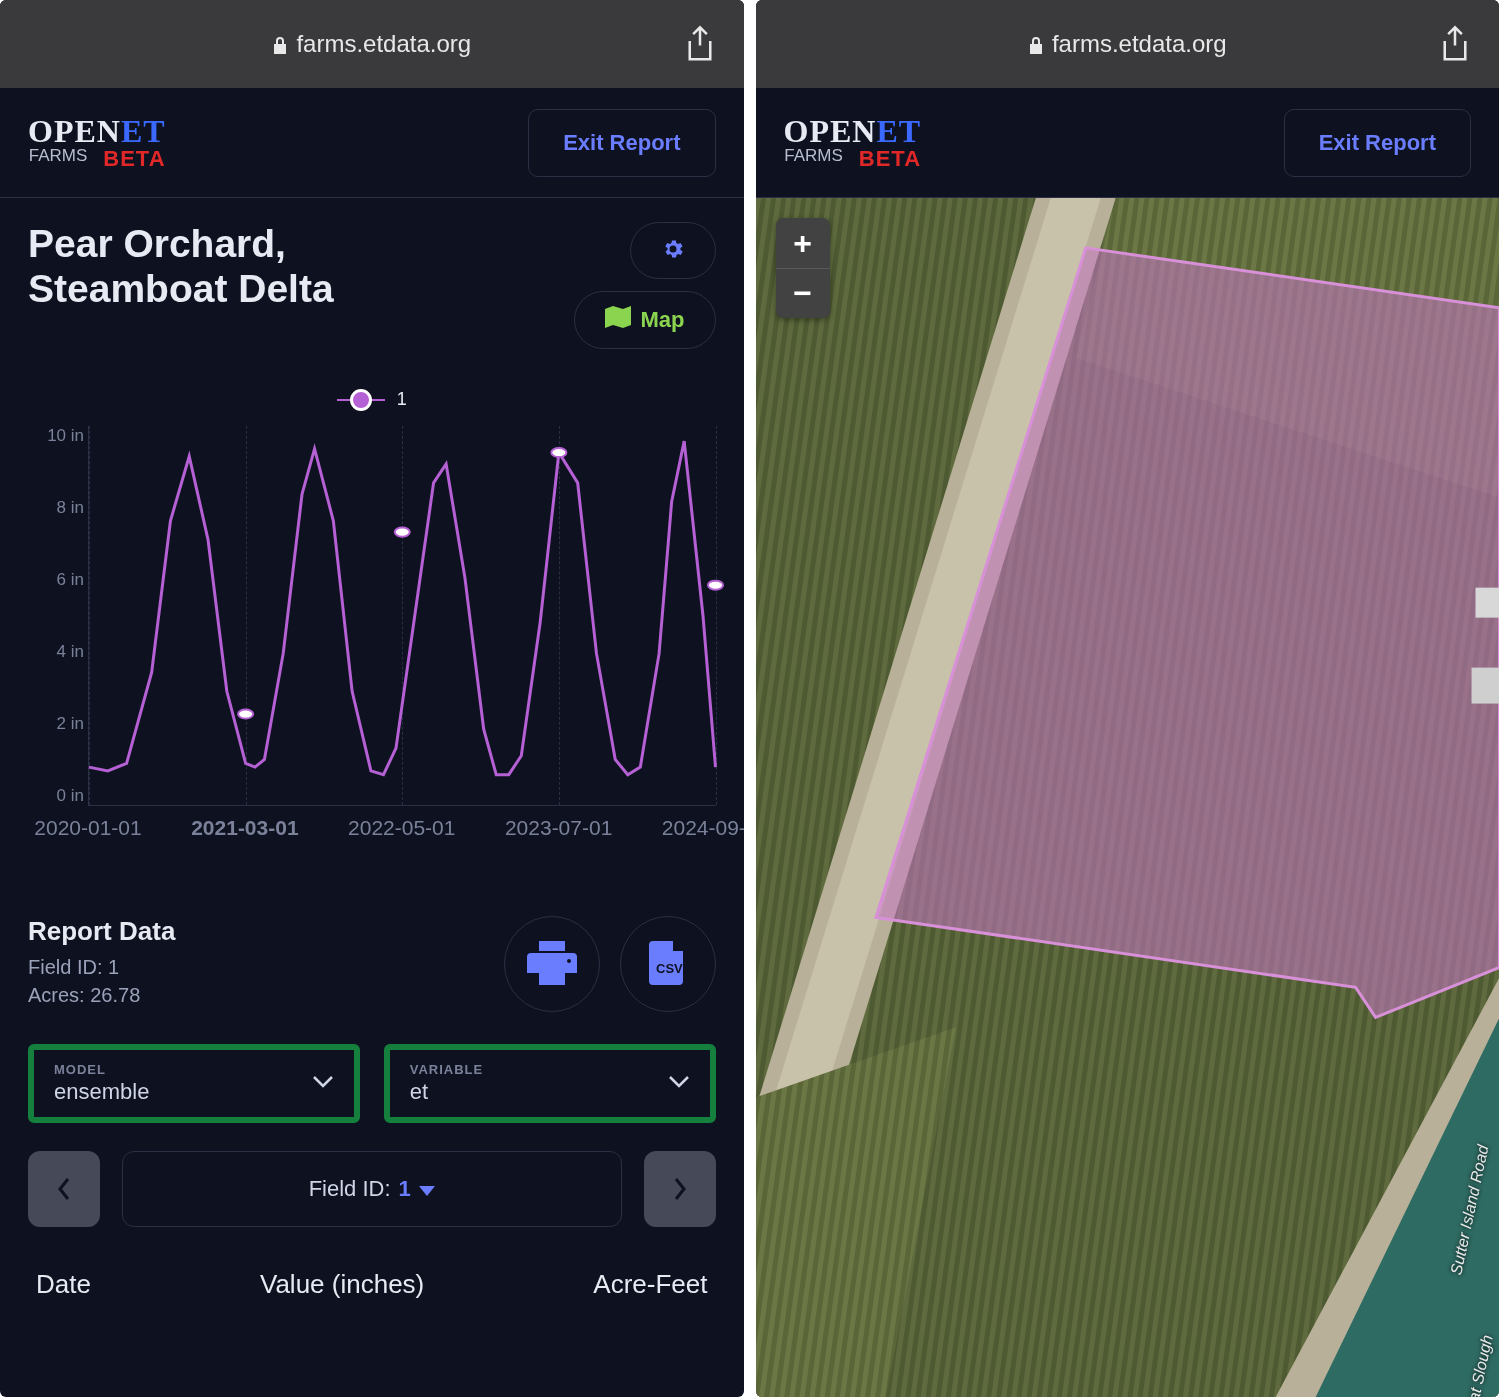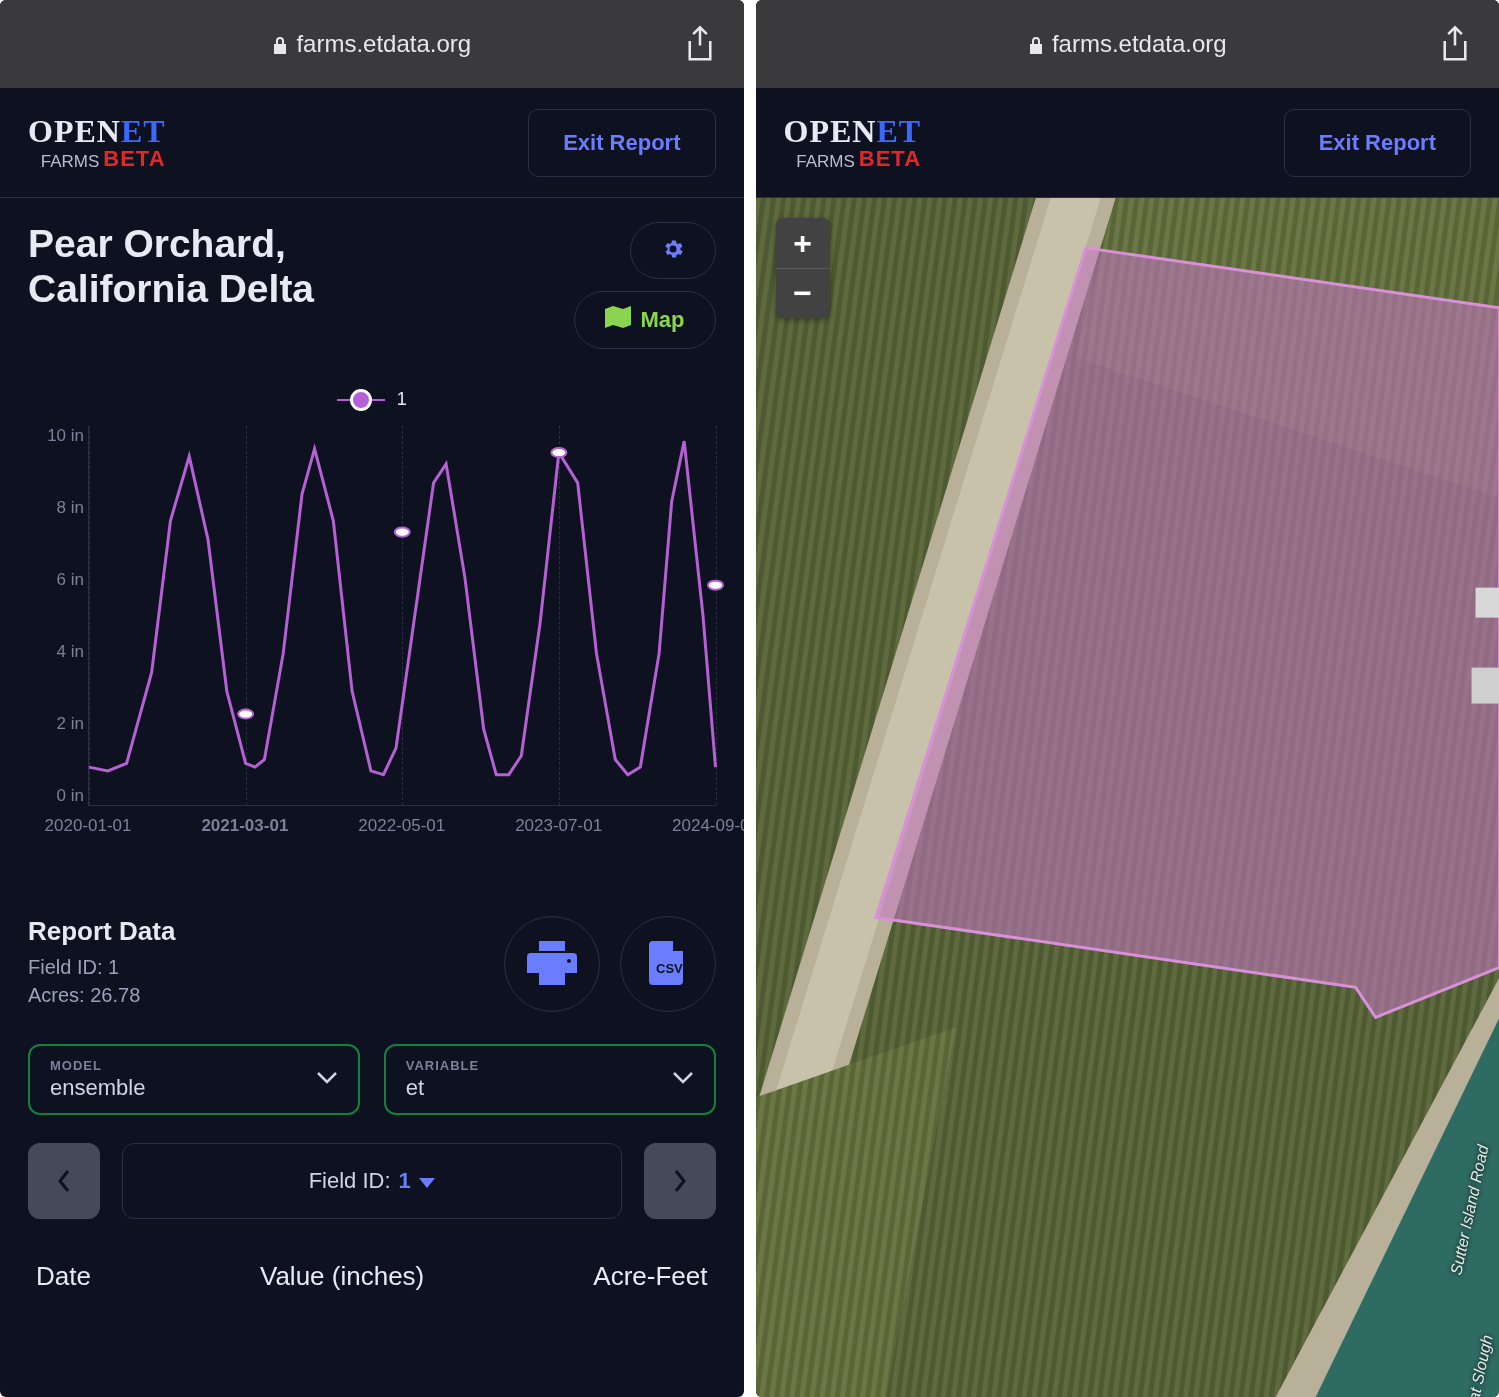--- a/index.html
+++ b/index.html
@@ -14,21 +14,21 @@
   .lock-icon svg { width: 100%; height: 100%; fill: #e8e8e8; }
   .share-icon { width: 32px; height: 40px; display: flex; align-items: center; justify-content: center; }
   .share-icon svg { stroke: #e8e8e8; fill: none; stroke-width: 2.2; }
 
   
   .app-header { height: 110px; background: #0e1220; border-bottom: 1px solid #2a2f44; display: flex; align-items: center; justify-content: space-between; padding: 0 28px; }
   .logo-block { display: flex; flex-direction: column; align-items: center; }
   .logo-main { font-size: 32px; font-weight: 800; letter-spacing: 1px; color: #e7eaf3; font-family: Liberation Serif, serif; }
   .logo-main .et { color: #3b68ff; }
   .logo-o { display:inline-block; position:relative; }
-  .logo-sub { font-size: 17px; color: #b8bed1; display: flex; align-items: flex-end; gap: 4px; margin-top: -4px; align-self: flex-end; }
+  .logo-sub { font-size: 17px; color: #b8bed1; display: flex; align-items: flex-start; gap: 16px; margin-top: -4px; align-self: flex-end; }
   .logo-beta { color: #e02828; font-weight: 800; font-size: 22px; letter-spacing: 1px; }
   .exit-btn { border: 1px solid #2a2f44; background: transparent; color: #6b7dff; font-size: 22px; font-weight: 700; padding: 20px 34px; border-radius: 10px; cursor: pointer; }
 
   
   .report-body { flex: 1; padding: 24px 28px 0 28px; color: #e7eaf3; overflow: hidden; }
   .title-row { display: flex; justify-content: space-between; align-items: flex-start; }
   .page-title { font-size: 39px; font-weight: 700; line-height: 1.15; max-width: 400px; }
   .title-buttons { display: flex; flex-direction: column; gap: 12px; align-items: flex-end; }
   .pill-btn { border: 1px solid #2a2f44; background: transparent; border-radius: 40px; padding: 14px 30px; display: flex; align-items: center; gap: 10px; cursor: pointer; }
   .gear-icon svg { width: 24px; height: 24px; fill: #6b7dff; }
@@ -38,38 +38,38 @@
   
   .chart-wrap { margin-top: 40px; }
   .legend { display: flex; justify-content: center; align-items: center; gap: 12px; color: #e7eaf3; font-size: 18px; margin-bottom: 16px; }
   .legend-swatch { width: 48px; height: 2px; background: #b560d4; position: relative; }
   .legend-swatch::after { content:""; position:absolute; left:50%; top:50%; width:16px; height:16px; background:#b560d4; border:3px solid #fff; border-radius:50%; transform:translate(-50%,-50%); }
   .chart-area { position: relative; height: 420px; }
   .y-axis { position: absolute; left: 4px; top: 0; bottom: 40px; width: 60px; display: flex; flex-direction: column; justify-content: space-between; color: #7a8199; font-size: 17px; text-align: right; }
   .y-axis div { padding-right: 8px; }
   .plot { position: absolute; left: 60px; right: 0; top: 0; bottom: 40px; border-left: 1px solid #2a2f44; border-bottom: 1px solid #2a2f44; }
   .grid-v { position:absolute; top:0; bottom:0; width:0; border-left:1px dashed #2a2f44; }
-  .x-axis { position:absolute; left:60px; right:0; bottom:0; height:36px; color:#7a8199; font-size:17px;margin-top:12px; }
+  .x-axis { position:absolute; left:60px; right:0; bottom:0; height:36px; color:#7a8199; font-size:21px;margin-top:12px; }
   .x-tick { position:absolute; transform:translateX(-50%); white-space:nowrap; }
   svg.series { position:absolute; left:0; top:0; width:100%; height:100%; overflow:visible; }
   .series path { stroke:#b560d4; stroke-width:3; fill:none; }
   .series circle { fill:#fff; stroke:#b560d4; stroke-width:2; }
 
   
   .report-data { margin-top: 70px; display:flex; justify-content:space-between; align-items:flex-start; }
   .rd-left { }
   .rd-title { font-size: 26px; font-weight: 700; }
   .rd-sub { color:#9aa1b8; font-size: 20px; margin-top: 6px; line-height:1.4; }
   .rd-buttons { display:flex; gap:20px; }
   .round-btn { width:96px; height:96px; border:1px solid #2a2f44; border-radius:60px; background:transparent; display:flex; align-items:center; justify-content:center; cursor:pointer; }
   .round-btn svg { width:50px; height:44px; fill:#6b7dff; }
 
   
   .selects-row { margin-top: 32px; display:flex; gap:24px; }
-  .select-card { flex:1; border:2px solid #15803d; border-radius:12px; padding:12px 20px; display:flex; align-items:center; justify-content:space-between; cursor:pointer; }
+  .select-card { flex:1; border:6px solid #15803d; border-radius:6px; padding:12px 20px; display:flex; align-items:center; justify-content:space-between; cursor:pointer; }
   .select-labels { display:flex; flex-direction:column; }
   .select-hint { color:#7a8199; font-size:13px; letter-spacing:1px; font-weight:700; }
   .select-val { color:#cfd4e6; font-size:22px; margin-top:2px; }
   .chev { color:#cfd4e6; }
   .chev svg { width:22px; height:14px; stroke:#cfd4e6; fill:none; stroke-width:2.5; }
 
   
   .nav-row { margin-top:28px; display:flex; align-items:stretch; gap:22px; }
   .nav-arrow { width:72px; background:#464a58; border:none; border-radius:12px; color:#0e1220; font-size:22px; cursor:pointer; display:flex; align-items:center; justify-content:center; }
   .nav-arrow svg { width:16px; height:24px; stroke:#0e1220; fill:none; stroke-width:3; }
@@ -121,21 +121,21 @@
         <div class="logo-sub">
           <span>FARMS</span>
           <span class="logo-beta">BETA</span>
         </div>
       </div>
       <button class="exit-btn">Exit Report</button>
     </div>
 
     <div class="report-body">
       <div class="title-row">
-        <div class="page-title">Pear Orchard, California Delta</div>
+        <div class="page-title">Pear Orchard, Steamboat Delta</div>
         <div class="title-buttons">
           <button class="pill-btn">
             <span class="gear-icon">
               <svg viewBox="0 0 24 24">
                   <path d="M19.4 13a7.8 7.8 0 000-2l2.1-1.6-2-3.4-2.5 1a7.6 7.6 0 00-1.7-1l-.4-2.6h-4l-.4 2.6a7.6 7.6 0 00-1.7 1l-2.5-1-2 3.4L6.6 11a7.8 7.8 0 000 2l-2.1 1.6 2 3.4 2.5-1a7.6 7.6 0 001.7 1l.4 2.6h4l.4-2.6a7.6 7.6 0 001.7-1l2.5 1 2-3.4zM12 15.5A3.5 3.5 0 1115.5 12 3.5 3.5 0 0112 15.5z"></path>
                 </svg>
             </span>
           </button>
           <button class="pill-btn map-pill">
             <span>

